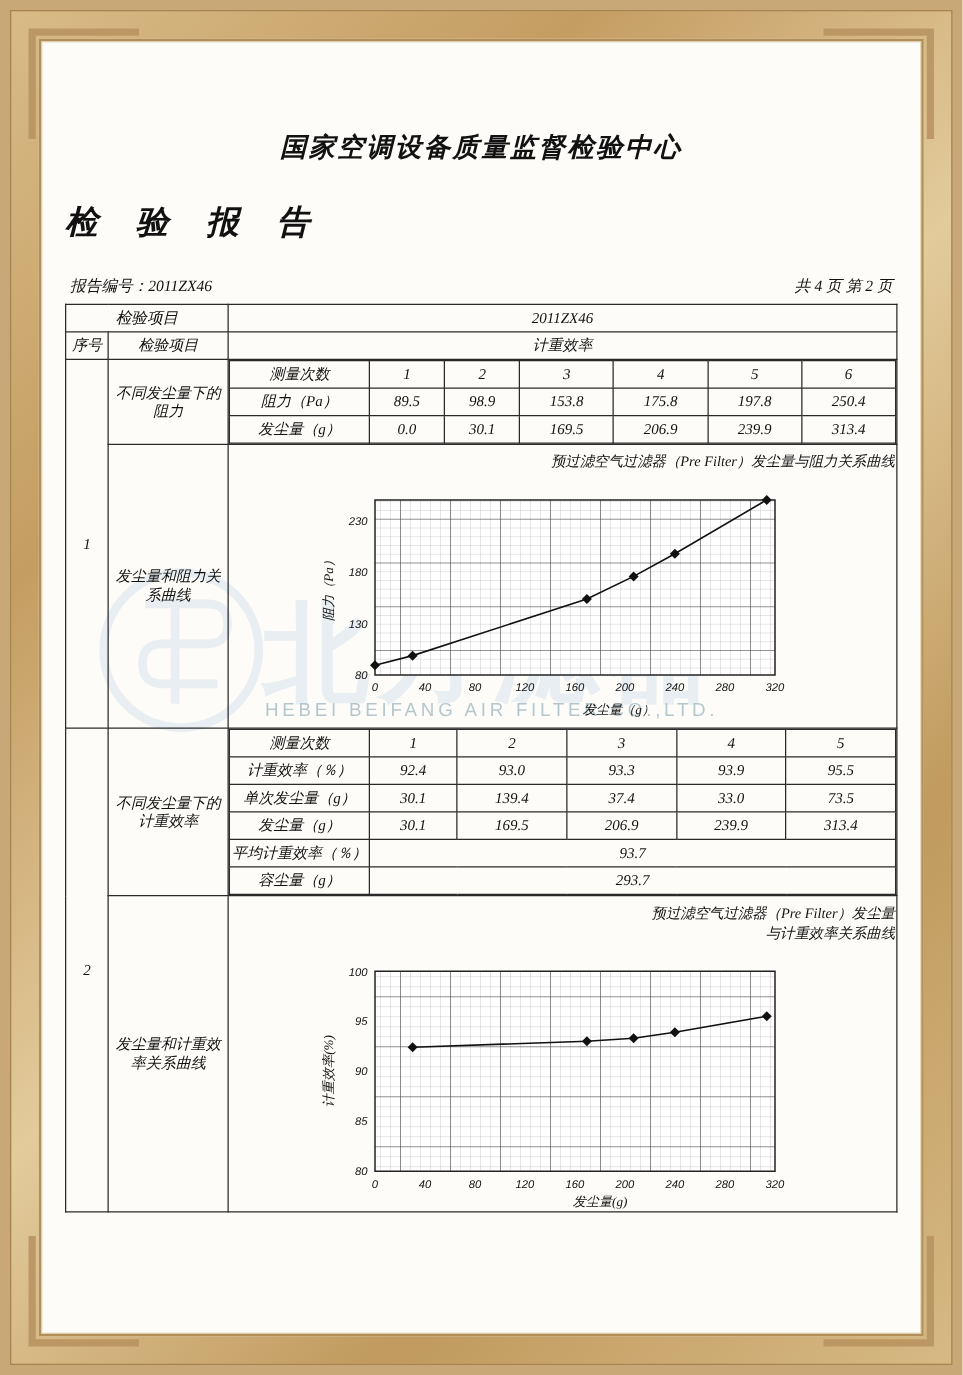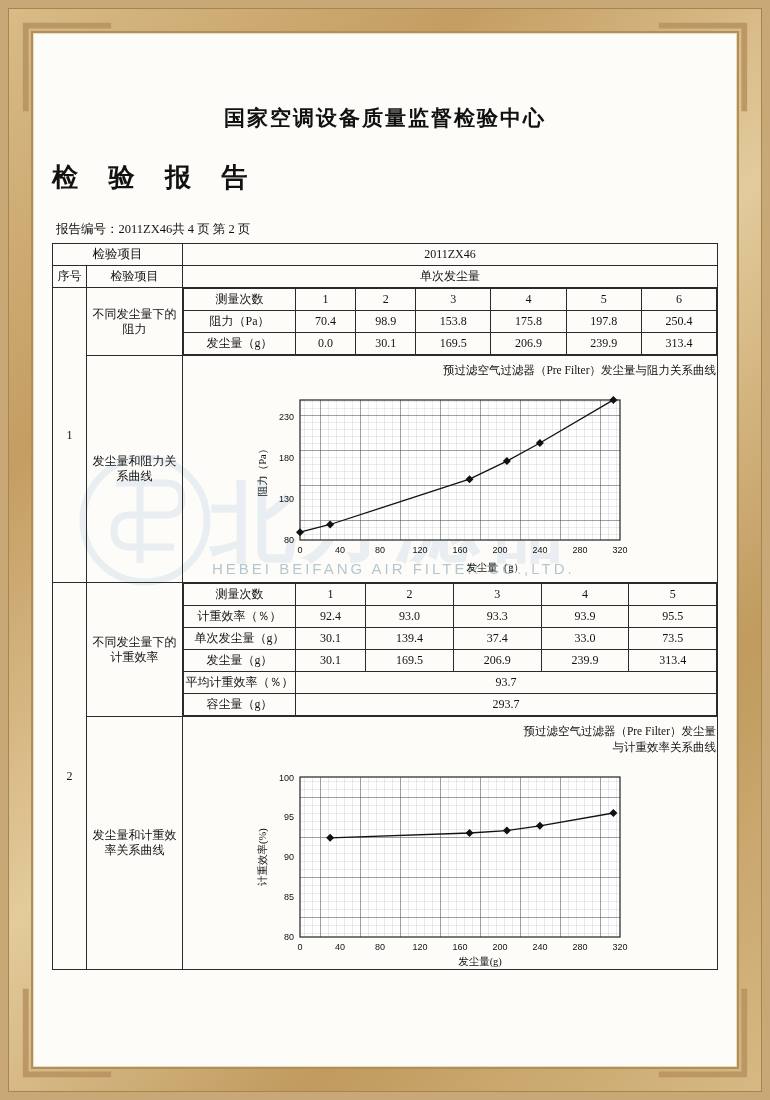--- a/index.html
+++ b/index.html
@@ -56,31 +56,32 @@
     position:absolute;left:152px;top:120px;
     font-family:"Liberation Sans", sans-serif;
     font-size:15px;color:#0c4a6e;letter-spacing:3px;white-space:nowrap;
   }
   .wm-logo{position:absolute;left:10px;top:5px;width:150px;height:150px;}
 
   
   .page{
     position:absolute;left:52px;top:52px;width:666px;height:996px;
     z-index:10;
+    font-style:italic;
   }
   .title1{
     text-align:center;font-size:21px;font-weight:bold;letter-spacing:2px;
     margin-top:52px;color:#111;
   }
   .title2{
     text-align:left;font-size:26px;font-weight:bold;letter-spacing:12px;
     margin-top:28px;color:#111;
   }
   .meta{
-    margin-top:26px;display:flex;justify-content:flex-start;
+    margin-top:26px;display:flex;justify-content:space-between;
     font-size:12.5px;color:#111;padding:0 4px;
   }
   table.report{
     margin-top:5px;width:100%;border-collapse:collapse;
     font-size:12px;color:#111;table-layout:fixed;
   }
   table.report td{
     border:1px solid #2a2a2a;text-align:center;padding:2px 1px;height:17px;
     line-height:1.25;
   }
@@ -218,21 +219,21 @@
     <tbody>
 
       <tr>
         <td colspan="2" class="lbl">检验项目</td>
         <td class="vleft">2011ZX46</td>
       </tr>
 
       <tr>
         <td>序号</td>
         <td>检验项目</td>
-        <td>单次发尘量</td>
+        <td>计重效率</td>
       </tr>
 
       <tr>
         <td rowspan="2">1</td>
         <td>
           <div>不同发尘量下的阻力</div>
         </td>
         <td style="padding:0">
           <table class="nested">
             <colgroup>
@@ -249,21 +250,21 @@
                 <td>测量次数</td>
                 <td>1</td>
                 <td>2</td>
                 <td>3</td>
                 <td>4</td>
                 <td>5</td>
                 <td>6</td>
               </tr>
               <tr>
                 <td>阻力（Pa）</td>
-                <td>70.4</td>
+                <td>89.5</td>
                 <td>98.9</td>
                 <td>153.8</td>
                 <td>175.8</td>
                 <td>197.8</td>
                 <td>250.4</td>
               </tr>
               <tr>
                 <td>发尘量（g）</td>
                 <td>0.0</td>
                 <td>30.1</td>

